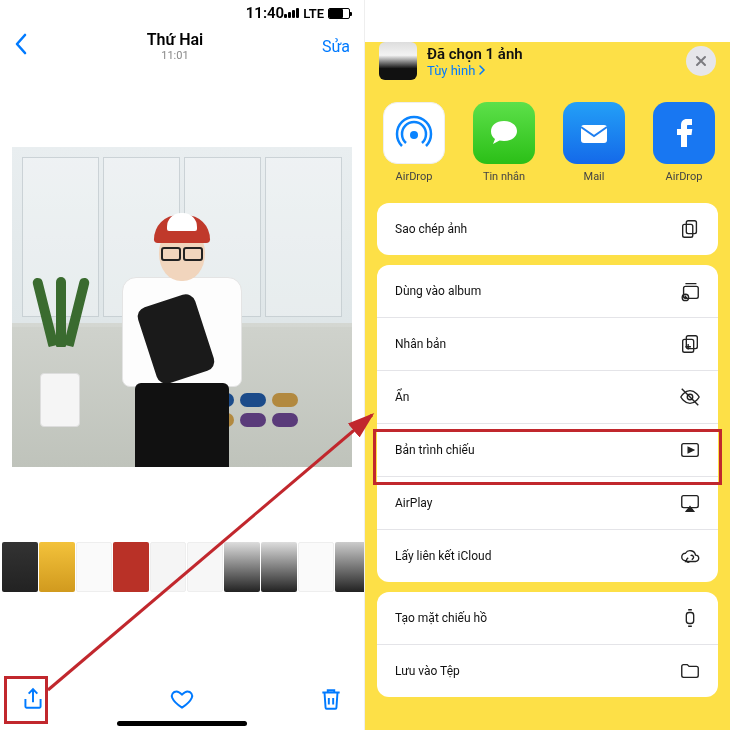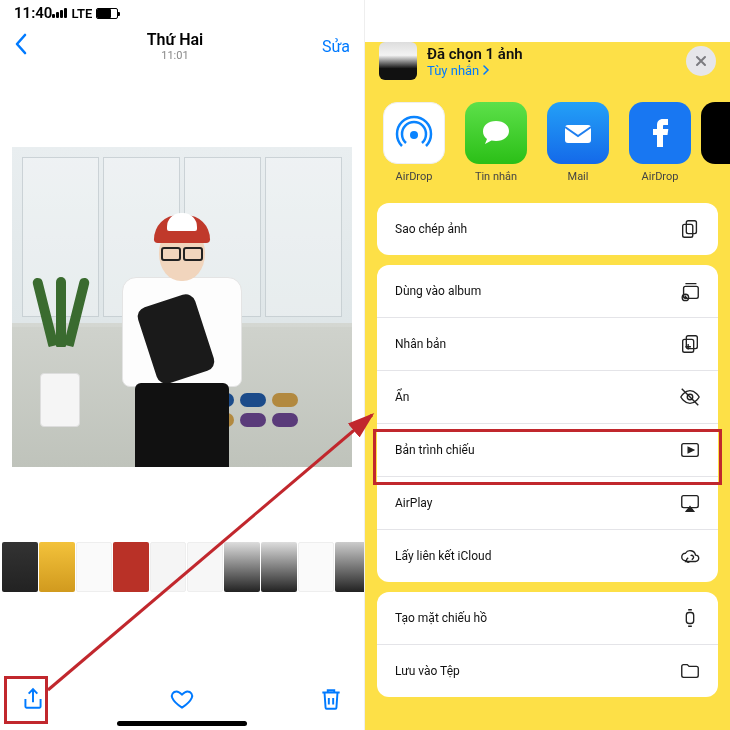--- a/index.html
+++ b/index.html
@@ -10,21 +10,21 @@
     height: 730px;
     overflow: hidden;
     position: relative;
   }
   .container { display: flex; width: 730px; height: 730px; }
   .left-pane, .right-pane { width: 365px; height: 730px; position: relative; }
   .left-pane { border-right: 1px solid #eee; background: #fff; }
 
   
   .status-bar {
-    display: flex; justify-content: flex-start; align-items: center;
+    display: flex; justify-content: flex-end; align-items: center;
     padding: 4px 14px 2px; font-size: 15px; font-weight: 600;
   }
   .status-right { display: flex; align-items: center; gap: 4px; font-size: 13px; }
   .signal { display: flex; gap: 1px; align-items: flex-end; }
   .signal i { width: 3px; background: #000; display: inline-block; border-radius: 1px; }
   .signal i:nth-child(1){height:4px}.signal i:nth-child(2){height:6px}.signal i:nth-child(3){height:8px}.signal i:nth-child(4){height:10px}
   .battery { width: 22px; height: 11px; border: 1px solid #000; border-radius: 2px; position: relative; }
   .battery::after { content:''; position:absolute; right:-3px; top:3px; width:2px; height:4px; background:#000; border-radius:0 1px 1px 0;}
   .battery i { display:block; width:70%; height:100%; background:#000; border-radius:1px;}
 
@@ -96,21 +96,21 @@
 
   
   .right-pane { background:#fde047;margin-top:42px; }
   .sheet-head { display:flex; align-items:center; padding: 0 14px 8px; gap:10px; }
   .sheet-thumb { width:38px; height:38px; border-radius:6px; background:linear-gradient(#ddd,#f3f3f3,#111 70%); flex-shrink:0;}
   .sheet-head-text { flex:1; }
   .sheet-title { font-size:15px; font-weight:600; color:#111;}
   .sheet-opts { font-size:13px; color:#007aff; display:flex; align-items:center; gap:2px;}
   .close-btn { width:30px; height:30px; border-radius:50%; background:#e6e6ea; color:#7b7b80; display:flex; align-items:center; justify-content:center; font-size:16px; font-weight:600; }
 
-  .share-apps { display:flex; padding: 14px 8px 10px; gap:0; }
+  .share-apps { display:flex; padding: 14px 8px 10px; gap:8px; }
   .app { flex:0 0 82px; display:flex; flex-direction:column; align-items:center; gap:6px; }
   .app .icon { width:62px; height:62px; border-radius:14px; display:flex; align-items:center; justify-content:center; }
   .app .label { font-size:11px; color:#444; }
   .ic-airdrop { background:#fff; border:1px solid #eee; }
   .ic-airdrop svg{width:40px;height:40px}
   .ic-msg { background:linear-gradient(#5de04a,#2bbf17); }
   .ic-mail { background:linear-gradient(#23a0f7,#1469e9); }
   .ic-fb { background:#1877f2; }
   .ic-partial { background:#000; border-radius:14px 0 0 14px; width:18px;}
 
@@ -236,21 +236,21 @@
     <div class="home-indicator"></div>
   </div>
 
   <div class="right-pane">
 
     <div class="sheet-head">
       <div class="sheet-thumb"></div>
       <div class="sheet-head-text">
         <div class="sheet-title">Đã chọn 1 ảnh</div>
         <div class="sheet-opts">
-          <span>Tùy nhắn</span>
+          <span>Tùy hình</span>
           <svg width="10" height="10" viewBox="0 0 10 10">
               <path d="M3 1l4 4-4 4" stroke="#007aff" stroke-width="1.5" fill="none" stroke-linecap="round"></path>
             </svg>
         </div>
       </div>
       <div class="close-btn">
         <svg width="12" height="12" viewBox="0 0 12 12">
             <path d="M2 2l8 8M10 2l-8 8" stroke="#7b7b80" stroke-width="2" stroke-linecap="round"></path>
           </svg>
       </div>

